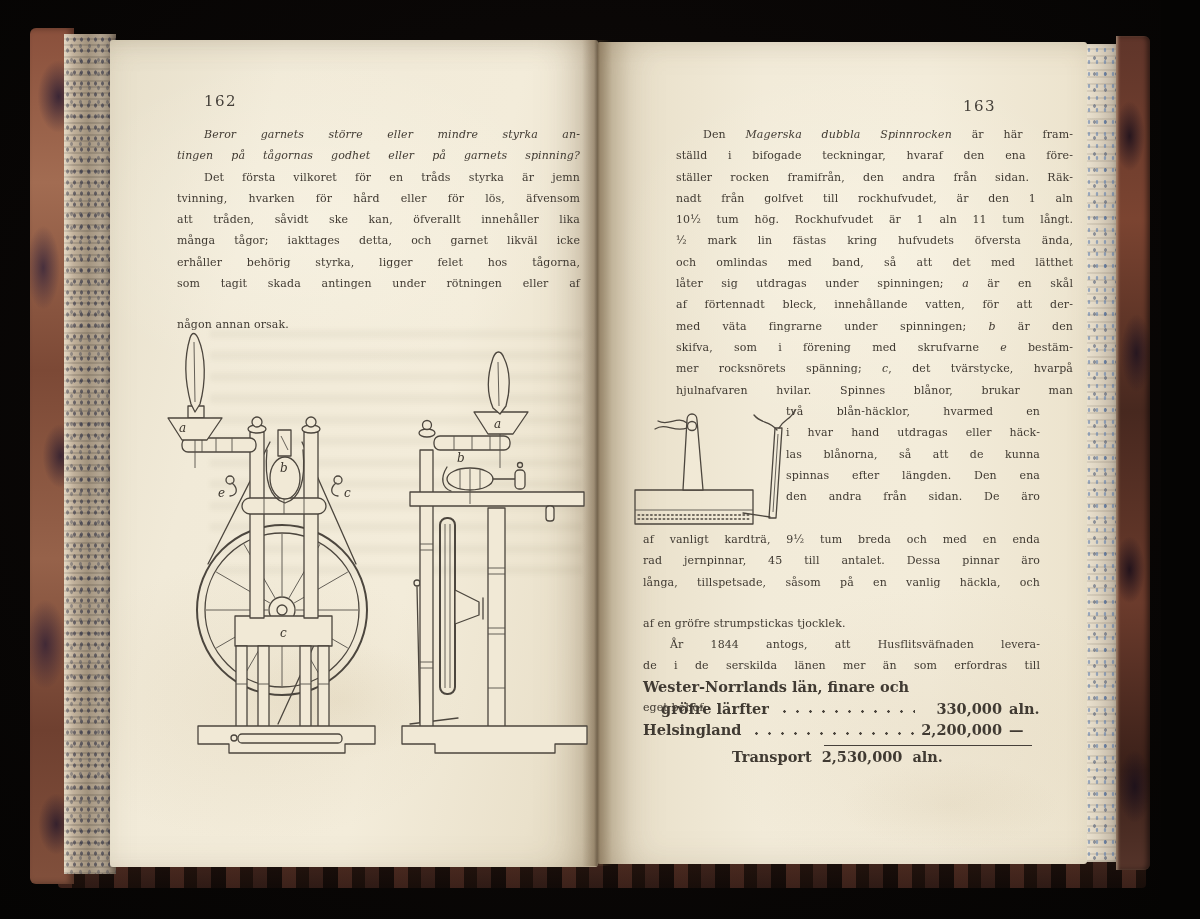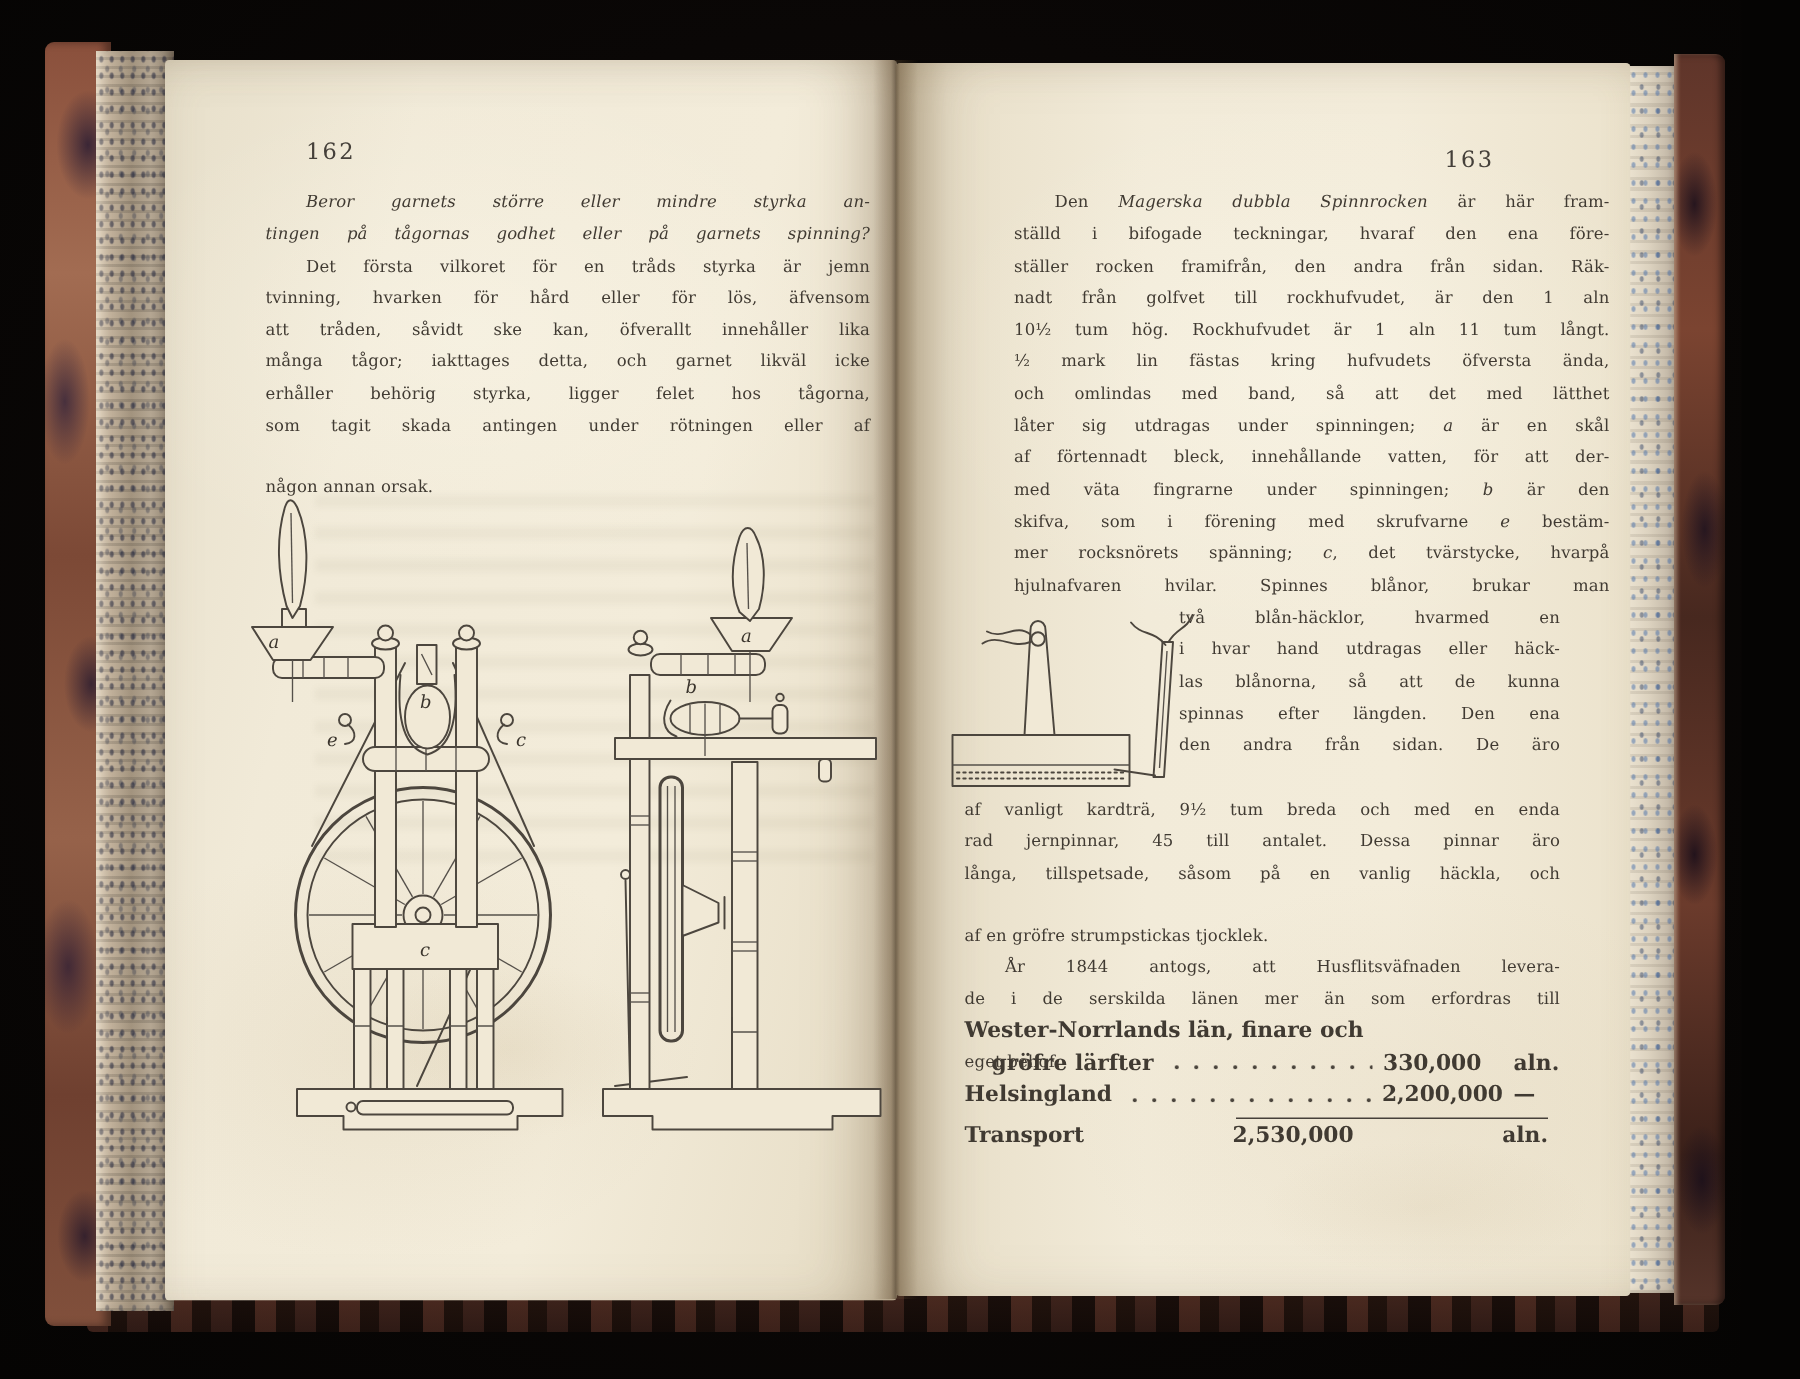--- a/index.html
+++ b/index.html
@@ -75,24 +75,24 @@
   .col-rt{left:640px;top:124px;width:397px;margin-left:36px;}
   .col-rw{left:786px;top:401px;width:254px;}
   .col-rb{left:643px;top:529px;width:397px;}
 
   .ledger{position:absolute;z-index:5;left:643px;top:676px;width:397px;font-size:14.5px;color:#403a32;}
   .trow{display:flex;align-items:baseline;height:21.5px;line-height:21.5px;font-weight:bold;}
   .trow .ind2{padding-left:18px;}
   .leaders{flex:1;align-self:center;height:6px;margin:6px 7px 0 9px;
     background-image:radial-gradient(circle,#4a443c 1.1px, transparent 1.5px);
     background-size:13px 5px;background-repeat:repeat-x;background-position:0 bottom;}
-  .tval{min-width:80px;text-align:left;}
+  .tval{min-width:80px;text-align:right;}
   .tunit{width:38px;padding-left:7px;}
   .sumrule{width:208px;margin:4px 8px 0 auto;border-top:1.3px solid #46403a;}
-  .trow.total{justify-content:space-between;gap:10px;padding-right:8px;height:23px;}
+  .trow.total{justify-content:center;gap:10px;padding-right:8px;height:23px;}
 
   
   .fig{position:absolute;z-index:5;}
   .fig-wheel{left:152px;top:332px;}
   .fig-hackle{left:627px;top:398px;}
   .ghost{position:absolute;z-index:4;left:210px;top:330px;width:372px;height:250px;opacity:.5;
     background:repeating-linear-gradient(180deg, rgba(116,106,76,.12) 0 8px, rgba(116,106,76,0) 8px 21.5px);
     filter:blur(2.2px);}
   .stain{position:absolute;z-index:4;border-radius:50%;pointer-events:none;}
   .stain.s1{left:240px;top:640px;width:200px;height:120px;background:radial-gradient(ellipse, rgba(190,170,130,.14), transparent 70%);}

